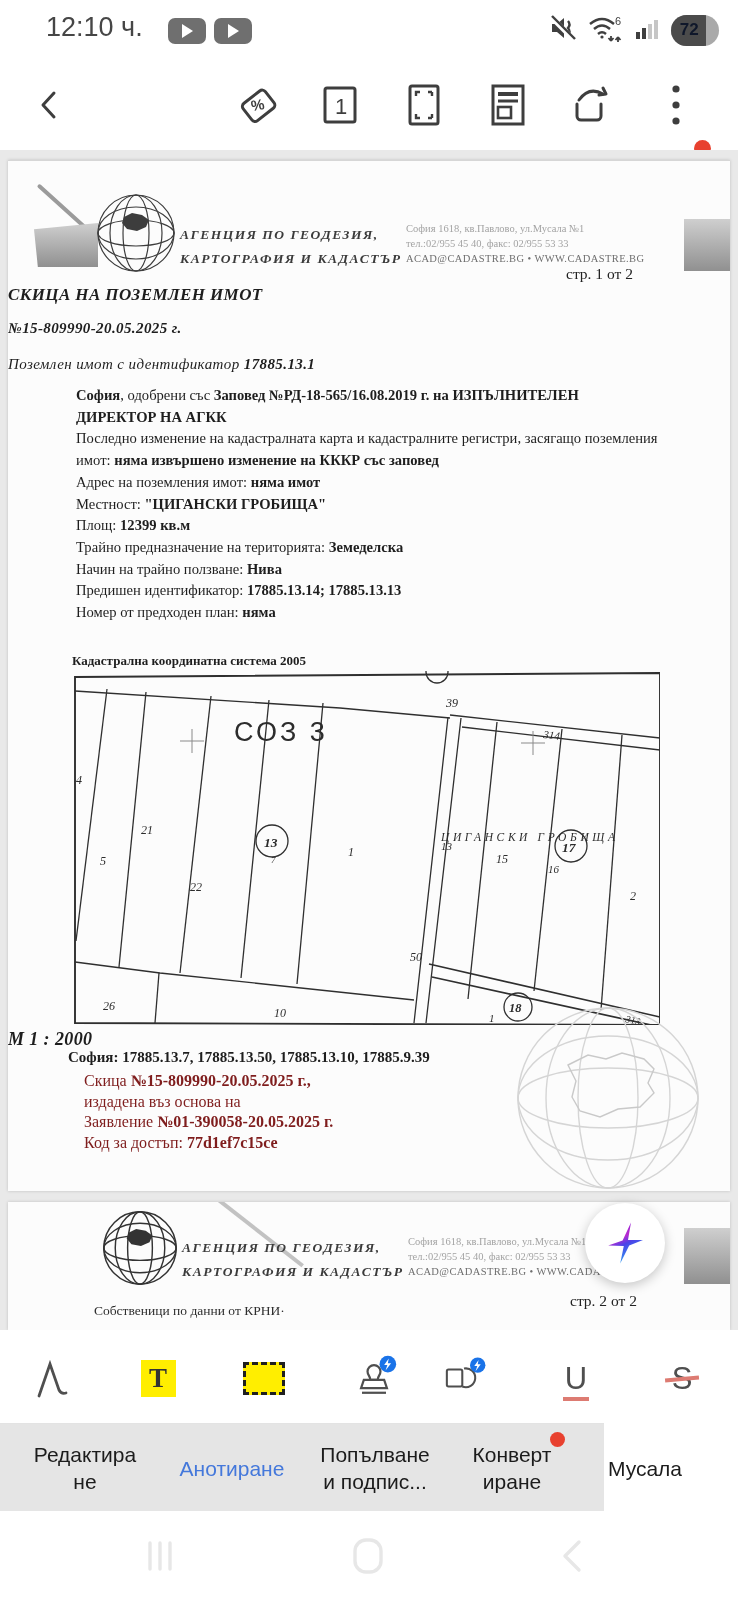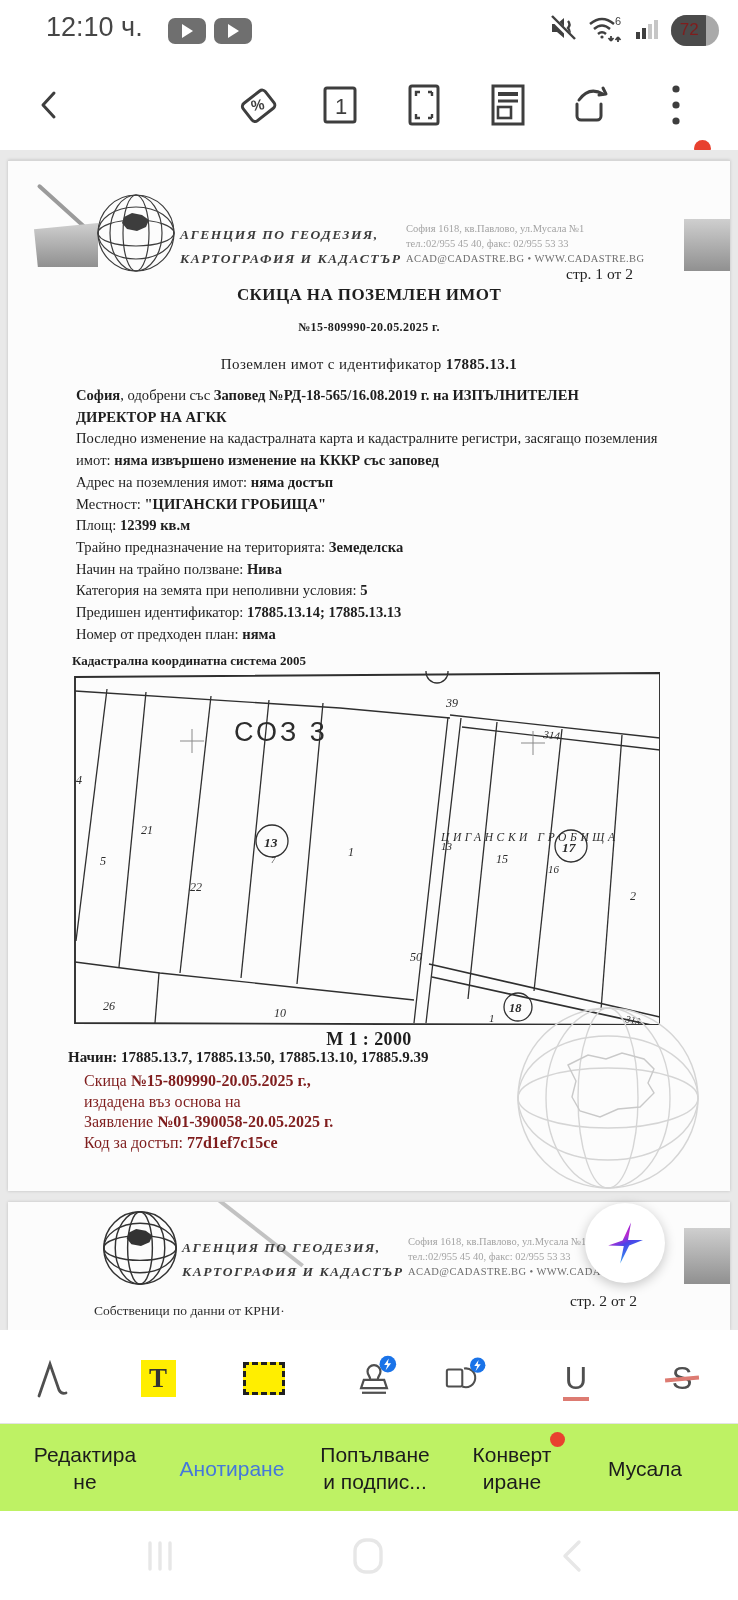--- a/index.html
+++ b/index.html
@@ -8,60 +8,60 @@
   
   .status-bar{position:absolute;left:0;top:0;width:737px;height:60px;background:#fff;}
   .sb-time{position:absolute;left:46px;top:12px;font-size:27px;color:#464646;font-weight:400;}
   .yt-chip{position:absolute;top:18px;width:38px;height:26px;background:#6f6f6f;border-radius:7px;}
   .yt-chip .tri{position:absolute;left:14px;top:6px;width:0;height:0;border-left:11px solid #fff;
       border-top:7px solid transparent;border-bottom:7px solid transparent;}
   .sb-right{position:absolute;right:18px;top:12px;display:flex;align-items:center;gap:9px;}
   .battery{position:relative;width:48px;height:31px;border-radius:16px;background:#a9a9a9;overflow:hidden;}
   .battery .fill{position:absolute;left:0;top:0;bottom:0;width:72%;background:#4b4b4b;}
   .battery .pct{position:absolute;left:0;top:0;width:76%;height:100%;display:flex;align-items:center;
-      justify-content:center;color:#7f1d1d;font-size:17px;font-weight:normal;text-align:right;}
+      justify-content:center;color:#0f172a;font-size:17px;font-weight:bold;text-align:right;}
   
   .app-toolbar{position:absolute;left:0;top:60px;width:738px;height:90px;background:#fff;}
   .tb-btn{position:absolute;top:0;width:64px;height:90px;display:flex;align-items:center;justify-content:center;}
   .menu-dot-badge{position:absolute;left:694px;top:80px;width:17px;height:17px;border-radius:50%;background:#e8412f;}
   
   .viewer{position:absolute;left:0;top:150px;width:738px;height:1180px;background:#e9e9e9;}
   .page{position:absolute;left:8px;width:722px;background:#fcfcfc;overflow:hidden;box-shadow:0 0 3px rgba(0,0,0,.18);}
   .page1{top:10px;height:1030px;border-top:1px solid #d6d6d6;}
   .page2{top:1052px;height:128px;}
   .doc{color:#1e1e1e;font-family:"Liberation Serif",serif;}
   .gray-block{position:absolute;background:linear-gradient(180deg,#cfcfcf,#909090);}
   .pen-line{position:absolute;left:30px;top:22px;width:74px;height:4px;background:#9b9b9b;border-radius:3px;
       transform:rotate(42deg);transform-origin:left center;}
   .agency{position:absolute;font-weight:bold;font-style:italic;letter-spacing:1.5px;color:#3b3b3b;font-size:13.5px;}
   .addr{position:absolute;color:#a3a3a3;font-size:10.5px;line-height:15px;}
   .addr .dark{color:#6e6e6e;letter-spacing:.4px;font-family:Liberation Serif, serif;}
   .pglabel{position:absolute;font-family:"Liberation Serif",serif;font-size:15.5px;color:#222;}
-  .doc-title{position:absolute;width:100%;text-align:center;font-weight:bold;font-size:17px;letter-spacing:.4px;}
+  .doc-title{position:absolute;width:100%;text-align:left;font-weight:bold;font-size:17px;letter-spacing:.4px;font-style:italic;}
   .doc-lines{position:absolute;left:68px;top:224px;width:620px;font-size:14.6px;line-height:21.7px;white-space:nowrap;}
   .doc-lines .b,.b{font-weight:bold;}
   .issue{position:absolute;left:76px;top:910px;font-size:16px;line-height:20.5px;color:#7f1d1d;
       font-family:Liberation Serif, serif;}
   .map-svg{position:absolute;left:65px;top:510px;}
   .wm{position:absolute;left:478px;top:842px;}
   
   .fab{position:absolute;left:585px;top:1203px;width:80px;height:80px;border-radius:50%;background:#fff;
       box-shadow:0 3px 12px rgba(0,0,0,.22);display:flex;align-items:center;justify-content:center;}
   
   .annot-bar{position:absolute;left:0;top:1330px;width:738px;height:93px;background:#fff;}
   .tool{position:absolute;top:22px;width:48px;height:52px;display:flex;align-items:center;justify-content:center;}
   .hl-t{width:35px;height:37px;background:#ffee00;display:flex;align-items:center;justify-content:center;
       font-family:"Liberation Serif",serif;font-weight:bold;font-size:27px;color:#333;}
   .hl-dash{width:42px;height:33px;background:#ffee00;border:3px dashed #1f1f1f;box-sizing:border-box;}
   .uletter{position:relative;font-size:31px;color:#4f4f4f;line-height:31px;}
   .uletter .red-under{position:absolute;left:-2px;bottom:-7px;width:26px;height:3.5px;background:#dd7b72;}
   .sletter{position:relative;font-size:31px;color:#4f4f4f;line-height:31px;}
   .sletter .red-strike{position:absolute;left:-7px;top:14px;width:34px;height:3.5px;background:#dd7b72;transform:rotate(-5deg);}
   
-  .tab-bar{position:absolute;left:0;top:1423px;width:738px;height:88px;background:#bef264;border-top:1px solid #e3e3e3;}
+  .tab-bar{position:absolute;left:0;top:1423px;width:604px;height:88px;background:#e5e5e5;border-top:1px solid #e3e3e3;}
   .tab{position:absolute;top:0;height:88px;width:150px;display:flex;flex-direction:column;align-items:center;
       justify-content:center;font-size:21px;line-height:27px;color:#1c1c1c;text-align:center;}
   .tab.active{color:#4478db;}
   .tab-dot{position:absolute;width:15px;height:15px;border-radius:50%;background:#e8412f;}
   
   .nav-bar{position:absolute;left:0;top:1511px;width:738px;height:89px;background:#fff;}
   .nav-btn{position:absolute;top:0;width:120px;height:89px;display:flex;align-items:center;justify-content:center;}
 </style>
 </head>
 <body>
@@ -180,36 +180,35 @@
       <div class="agency" style="left:172px;top:66px">АГЕНЦИЯ ПО ГЕОДЕЗИЯ,</div>
       <div class="agency" style="left:172px;top:90px">КАРТОГРАФИЯ И КАДАСТЪР</div>
       <div class="addr" style="left:398px;top:60px">
         <div>София 1618, кв.Павлово, ул.Мусала №1</div>
         <div>тел.:02/955 45 40, факс: 02/955 53 33</div>
         <div class="dark">ACAD@CADASTRE.BG • WWW.CADASTRE.BG</div>
       </div>
       <div class="pglabel" style="left:558px;top:104px">стр. 1 от 2</div>
 
       <div class="doc-title" style="top:124px">СКИЦА НА ПОЗЕМЛЕН ИМОТ</div>
-      <div class="doc-title" style="top:159px;font-size:12px">№15-809990-20.05.2025 г.</div>
+      <div class="doc-title" style="top:159px;font-size:15px">№15-809990-20.05.2025 г.</div>
       <div class="doc-title" style="top:195px;font-weight:normal;font-size:15px">
         <span>Поземлен имот с идентификатор </span><span class="b">17885.13.1</span>
       </div>
 
       <div class="doc-lines">
           <div><span class="b">София</span><span>, одобрени със </span><span class="b">Заповед №РД-18-565/16.08.2019 г. на ИЗПЪЛНИТЕЛЕН</span></div>
           <div><span class="b">ДИРЕКТОР НА АГКК</span></div>
           <div><span>Последно изменение на кадастралната карта и кадастралните регистри, засягащо поземления</span></div>
           <div><span>имот: </span><span class="b">няма извършено изменение на КККР със заповед</span></div>
-          <div><span>Адрес на поземления имот: </span><span class="b">няма достъп</span></div>
+          <div><span>Адрес на поземления имот: </span><span class="b">няма имот</span></div>
           <div><span>Местност: </span><span class="b">"ЦИГАНСКИ ГРОБИЩА"</span></div>
           <div><span>Площ: </span><span class="b">12399 кв.м</span></div>
           <div><span>Трайно предназначение на територията: </span><span class="b">Земеделска</span></div>
           <div><span>Начин на трайно ползване: </span><span class="b">Нива</span></div>
-          <div><span>Категория на земята при неполивни условия: </span><span class="b">5</span></div>
           <div><span>Предишен идентификатор: </span><span class="b">17885.13.14; 17885.13.13</span></div>
           <div><span>Номер от предходен план: </span><span class="b">няма</span></div>
         </div>
       <div style="position:absolute;left:64px;top:492px;font-weight:bold;font-size:13px">Кадастрална координатна система 2005</div>
 
       <svg class="map-svg" width="587" height="354" viewBox="73 670 587 354">
         <g fill="none" stroke="#2f2f2f" stroke-width="1.3">
           <circle cx="437" cy="671" r="11"></circle>
           <polygon points="75,676 660,672 660,1024 75,1022" stroke-width="1.9"></polygon>
           <polyline points="75,690 340,707 450,717"></polyline>
@@ -255,21 +254,21 @@
           <text x="274" y="1016">10</text>
           <text x="509" y="1011" font-weight="bold" font-size="12.5">18</text>
           <text x="489" y="1021" font-size="11">1</text>
           <text x="625" y="1021" font-size="10" transform="rotate(11 625 1021)">313</text>
           <text x="441" y="840" font-size="11.5" letter-spacing="3.6">ЦИГАНСКИ ГРОБИЩА</text>
         </g>
       </svg>
 
       <div class="doc-title" style="top:868px;font-size:18px">М 1 : 2000</div>
       <div style="position:absolute;left:60px;top:888px;font-size:15px;font-weight:bold">
-        <span>Начин: </span><span>17885.13.7, 17885.13.50, 17885.13.10, 17885.9.39</span>
+        <span>София: </span><span>17885.13.7, 17885.13.50, 17885.13.10, 17885.9.39</span>
       </div>
 
       <div class="issue">
         <div><span>Скица </span><span class="b">№15-809990-20.05.2025 г.,</span></div>
         <div>издадена въз основа на</div>
         <div><span>Заявление </span><span class="b">№01-390058-20.05.2025 г.</span></div>
         <div><span>Код за достъп: </span><span class="b">77d1ef7c15ce</span></div>
       </div>
 
       <svg class="wm" width="244" height="190" viewBox="0 0 244 190" fill="none" stroke="#d5d5d5" stroke-width="1.4">

